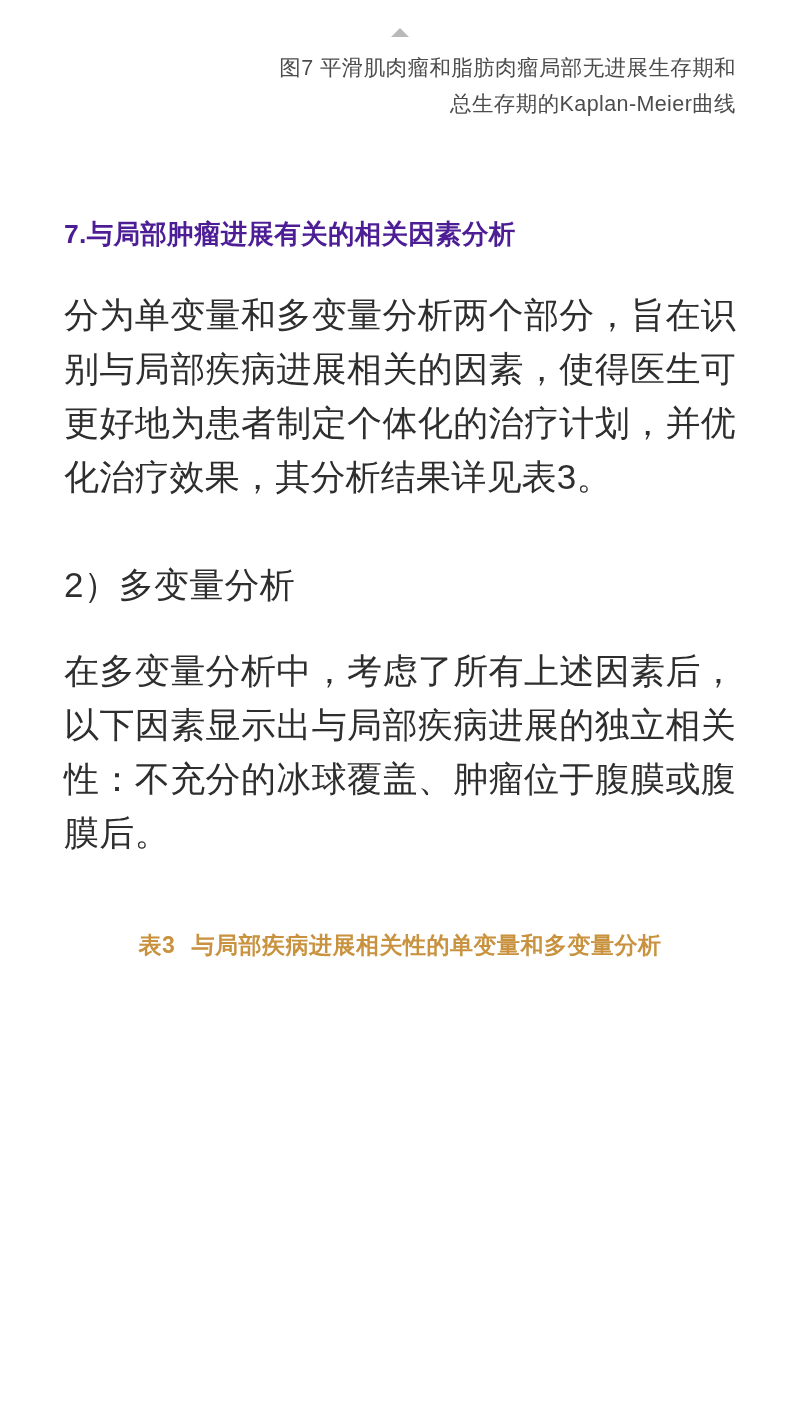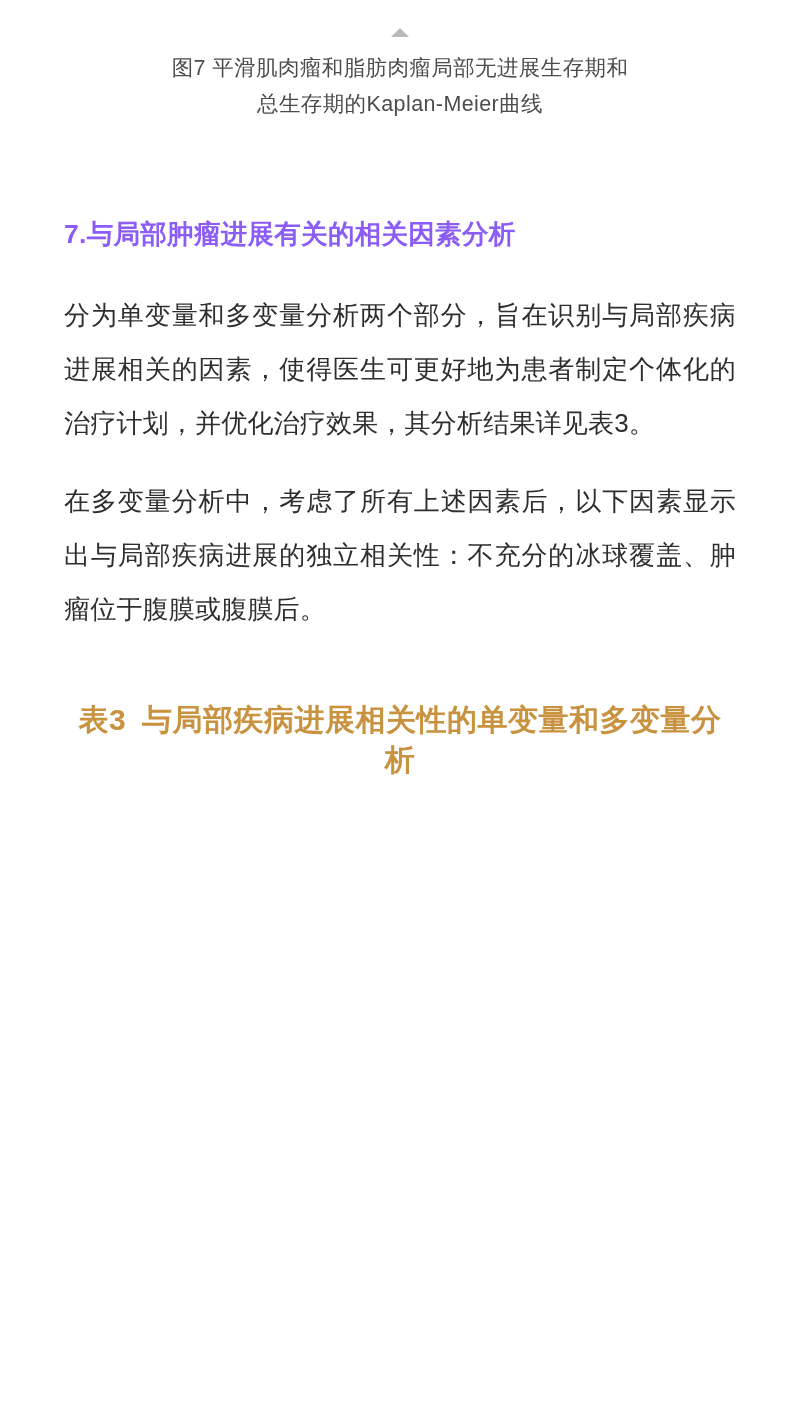--- a/index.html
+++ b/index.html
@@ -40,49 +40,50 @@
   .fig-caption {
     margin-top: 22px;
     text-align: center;
     font-size: 21.5px;
     line-height: 36px;
     color: #4c4c4c;
     letter-spacing: 0.4px;
   }
   .fig-caption .line {
     display: block;
+    text-align: right;
   }
   .section-heading {
     margin-top: 92px;
     font-size: 26.5px;
     font-weight: bold;
-    color: #8b5cf6;
+    color: #4c1d95;
     letter-spacing: 0.3px;
     line-height: 40px;
   }
   .para {
     margin-top: 34px;
-    font-size: 26px;
+    font-size: 35px;
     line-height: 54px;
     color: #2e2e2e;
     text-align: justify;
     text-justify: inter-ideograph;
     letter-spacing: 0.2px;
   }
   .para.spaced-top {
     margin-top: 54px;
   }
   .para.tight-top {
     margin-top: 6px;
     font-family: Liberation Mono, monospace;
   }
   .table-caption {
     margin-top: 62px;
     text-align: center;
-    font-size: 30px;
+    font-size: 23px;
     font-weight: bold;
     color: #c8923f;
     line-height: 40px;
     letter-spacing: 0.5px;
   }
   .table-caption .gap {
     display: inline-block;
     width: 16px;
   }
 </style>
@@ -98,20 +99,21 @@
   <div class="fig-caption">
     <span class="line">图7  平滑肌肉瘤和脂肪肉瘤局部无进展生存期和</span>
     <span class="line">总生存期的Kaplan-Meier曲线</span>
   </div>
 
   <h2 class="section-heading">7.与局部肿瘤进展有关的相关因素分析</h2>
 
   <p class="para">分为单变量和多变量分析两个部分，旨在识别与局部疾病进展相关的因素，使得医生可更好地为患者制定个体化的治疗计划，并优化治疗效果，其分析结果详见表3。</p>
 
 
+  <p class="para spaced-top">2）多变量分析</p>
 
   <p class="para tight-top">在多变量分析中，考虑了所有上述因素后，以下因素显示出与局部疾病进展的独立相关性：不充分的冰球覆盖、肿瘤位于腹膜或腹膜后。</p>
 
   <div class="table-caption">
     <span>表3</span><span class="gap"></span><span>与局部疾病进展相关性的单变量和多变量分析</span>
   </div>
 
 </div>
 
 </body></html>

